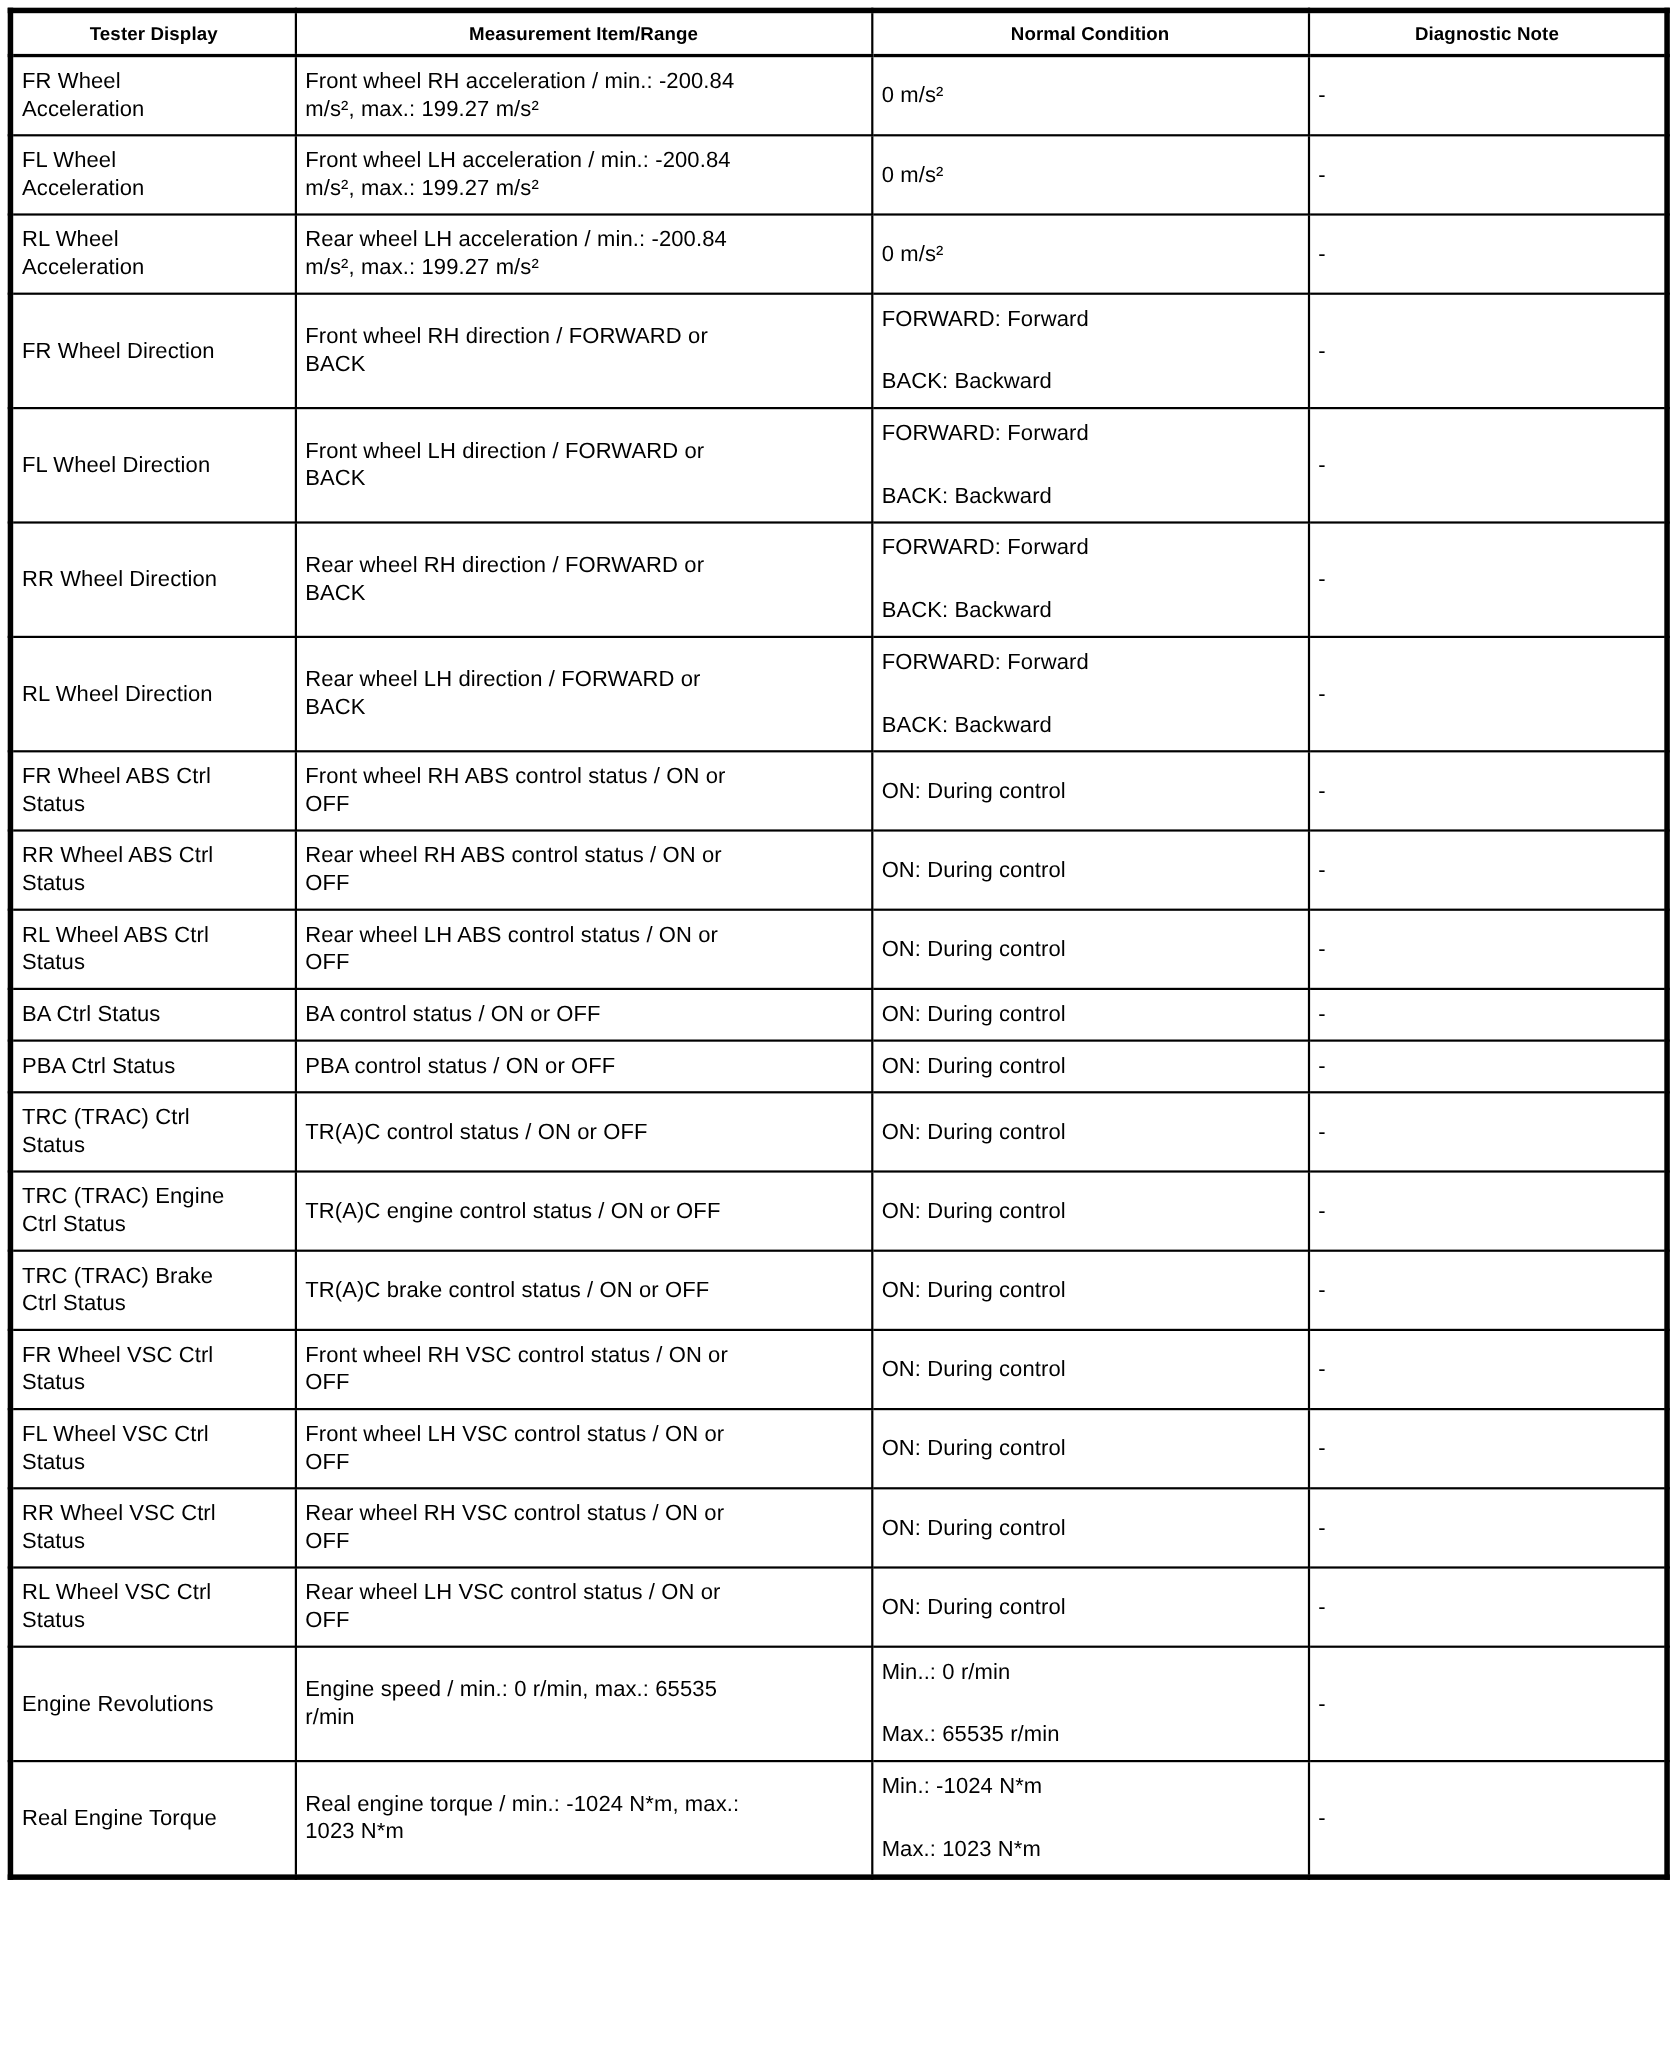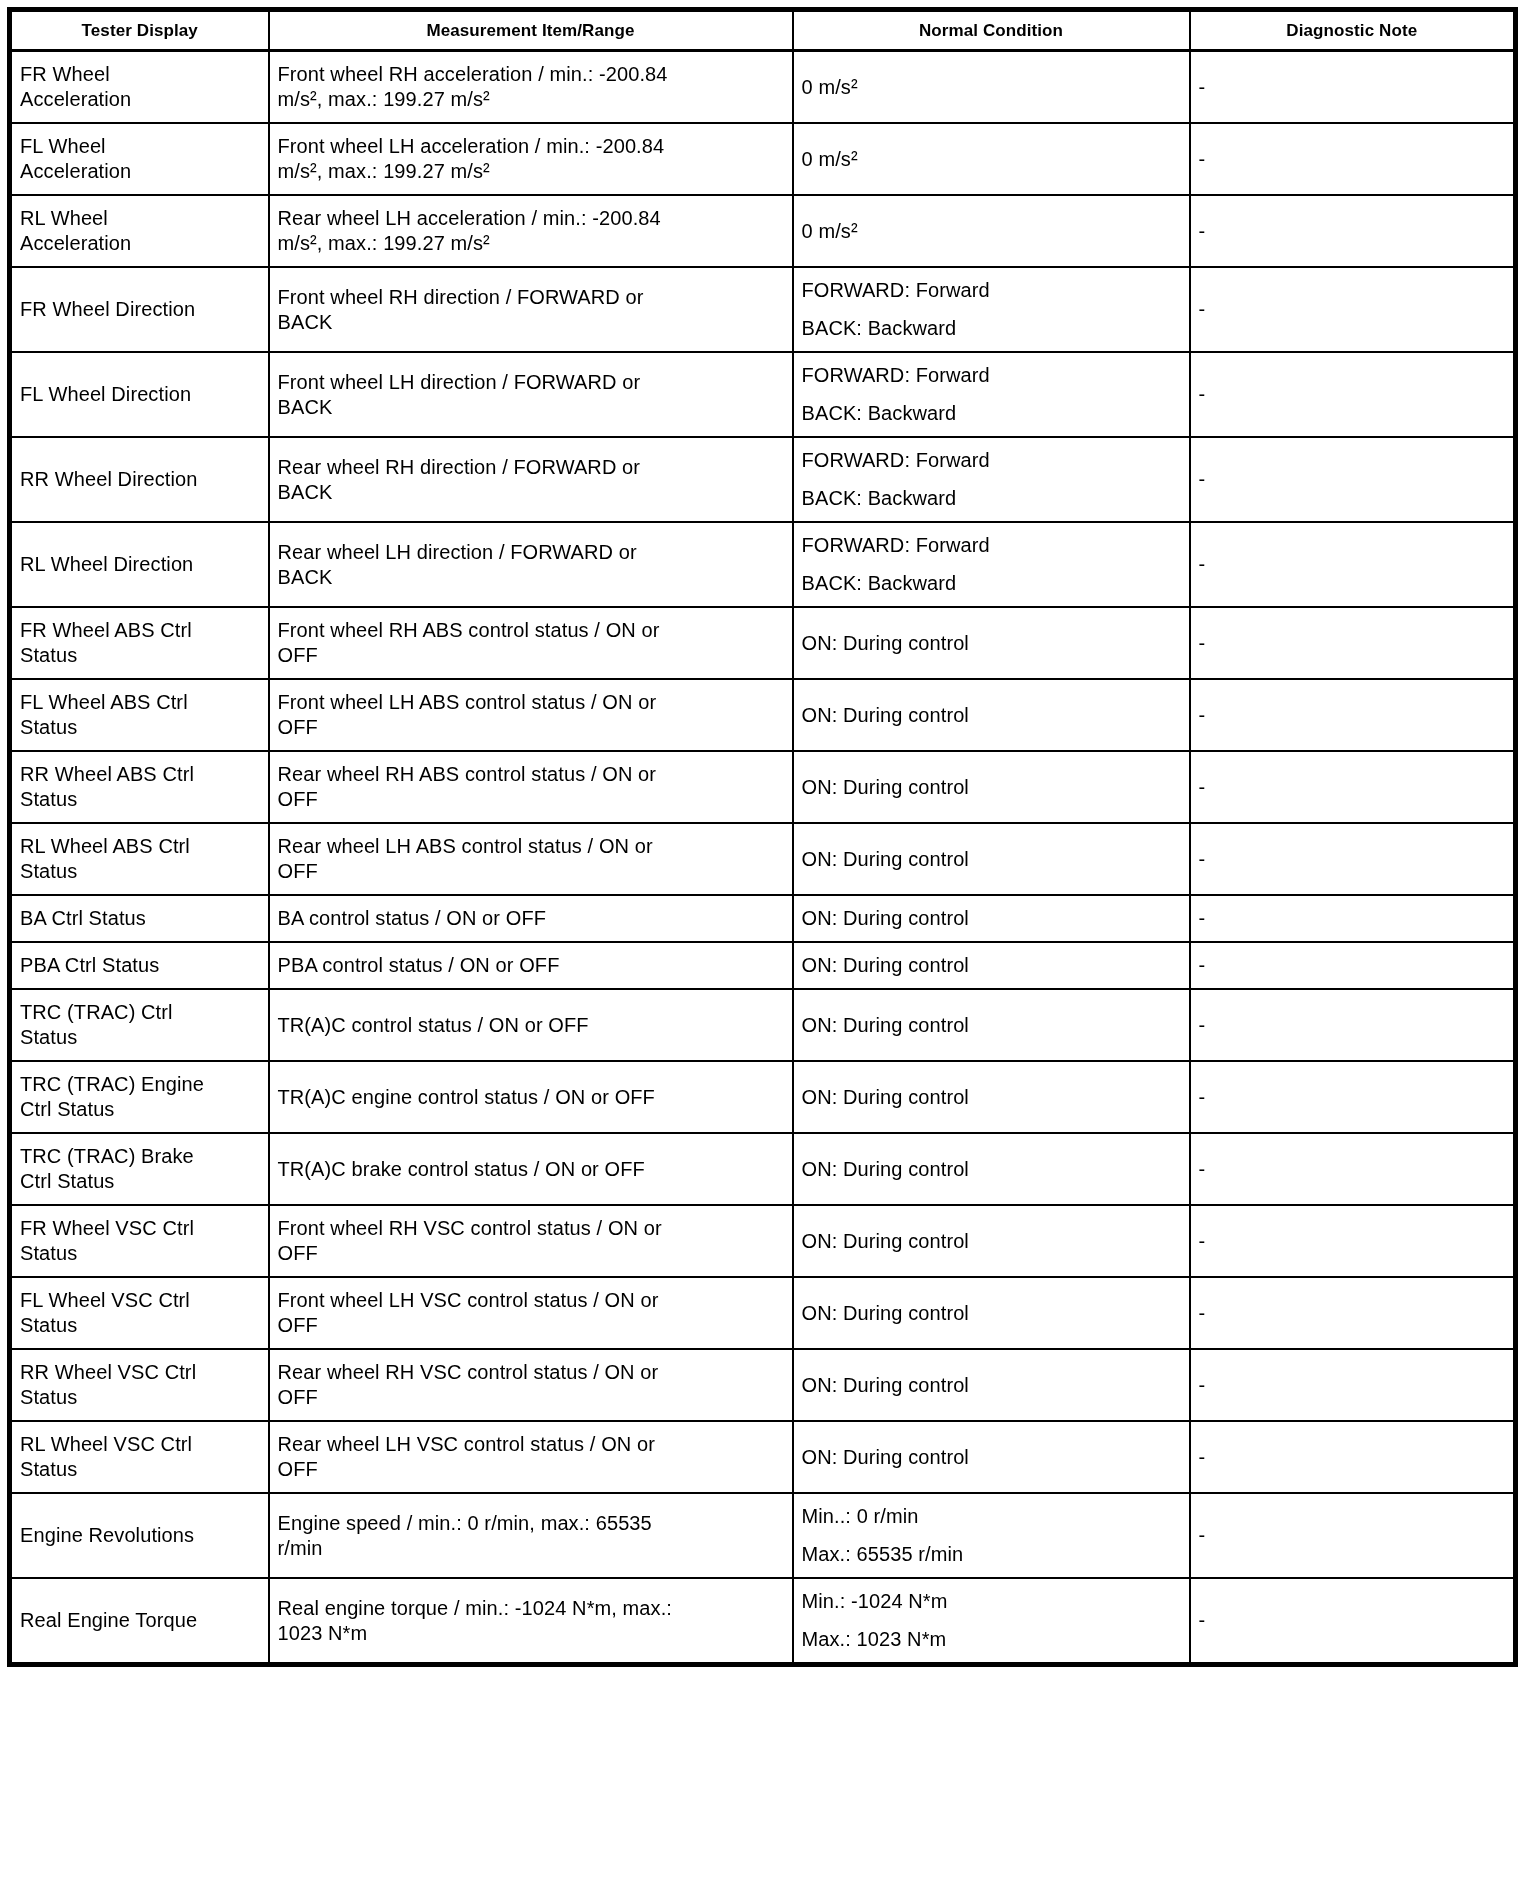--- a/index.html
+++ b/index.html
@@ -40,21 +40,21 @@
   table.data-list td {
     font-size: 20px;
     line-height: 25px;
     padding: 10px 8px 10px 8px;
     text-align: left;
   }
   .cell-text {
     white-space: pre-line; 
     letter-spacing: 0.1px;
   }
-  .para + .para { margin-top: 13px; }
+  .para + .para { margin-top: 32px; }
 </style>
 </head>
 <body>
 
 <div class="page">
   <table class="data-list">
     <colgroup>
       <col style="width:259px">
       <col style="width:524px">
       <col style="width:397px">
@@ -200,36 +200,20 @@
           </td>
           <td>
             <div class="cell-text para">ON: During control</div>
           </td>
           <td>
             <div class="cell-text">-</div>
           </td>
         </tr>
         <tr>
           <td>
-            <div class="cell-text">FL Wheel ABS Ctrl
-Status</div>
-          </td>
-          <td>
-            <div class="cell-text">Front wheel LH ABS control status / ON or
-OFF</div>
-          </td>
-          <td>
-            <div class="cell-text para">ON: During control</div>
-          </td>
-          <td>
-            <div class="cell-text">-</div>
-          </td>
-        </tr>
-        <tr>
-          <td>
             <div class="cell-text">RR Wheel ABS Ctrl
 Status</div>
           </td>
           <td>
             <div class="cell-text">Rear wheel RH ABS control status / ON or
 OFF</div>
           </td>
           <td>
             <div class="cell-text para">ON: During control</div>
           </td>

